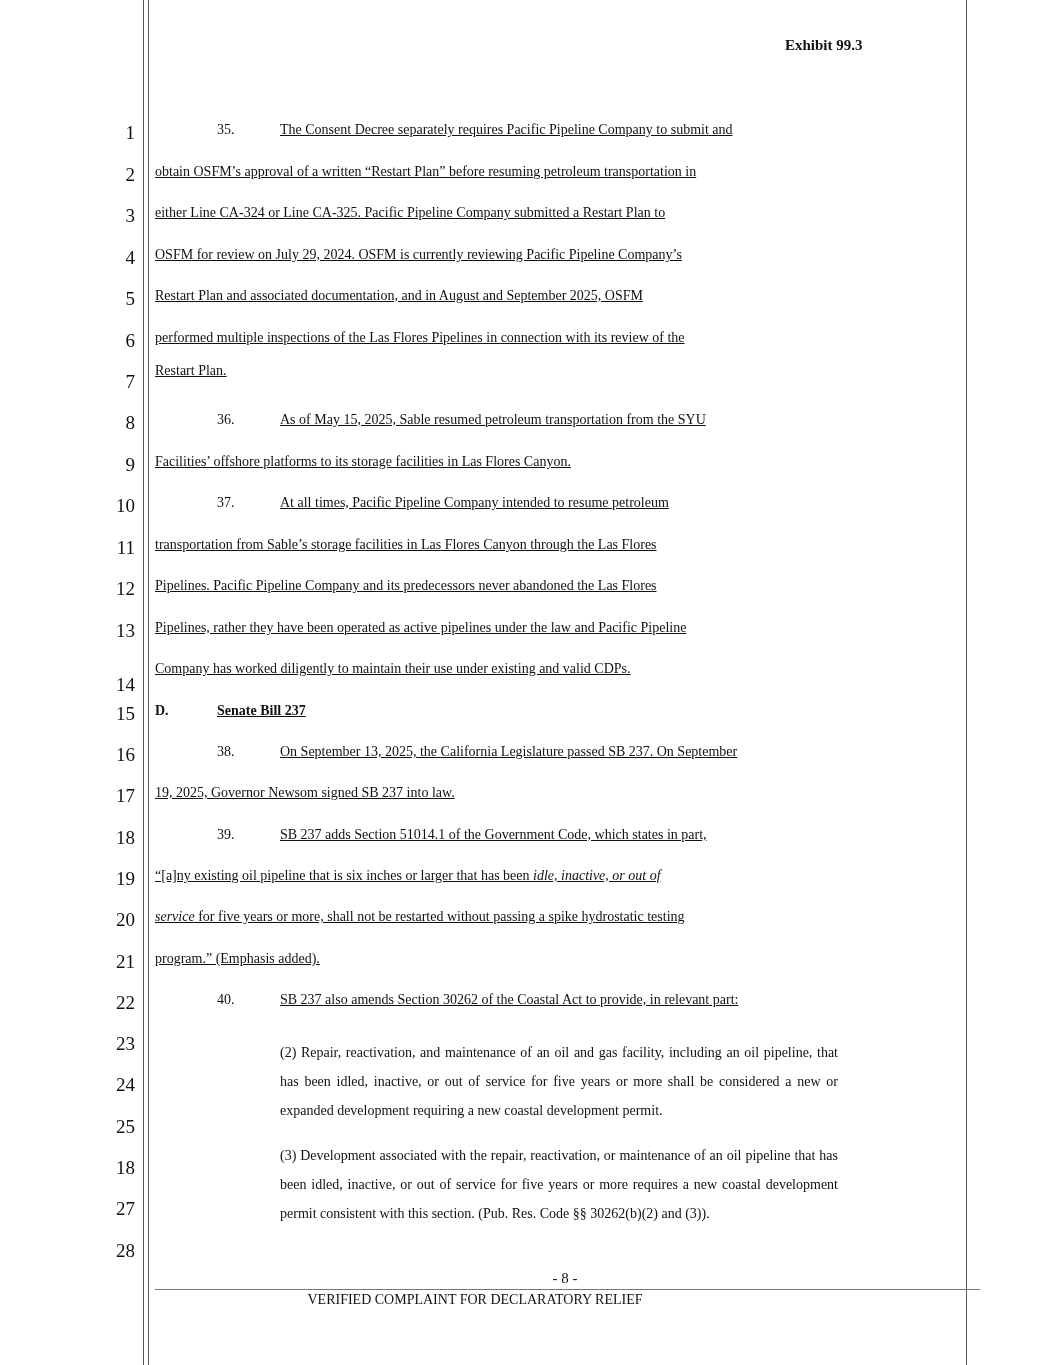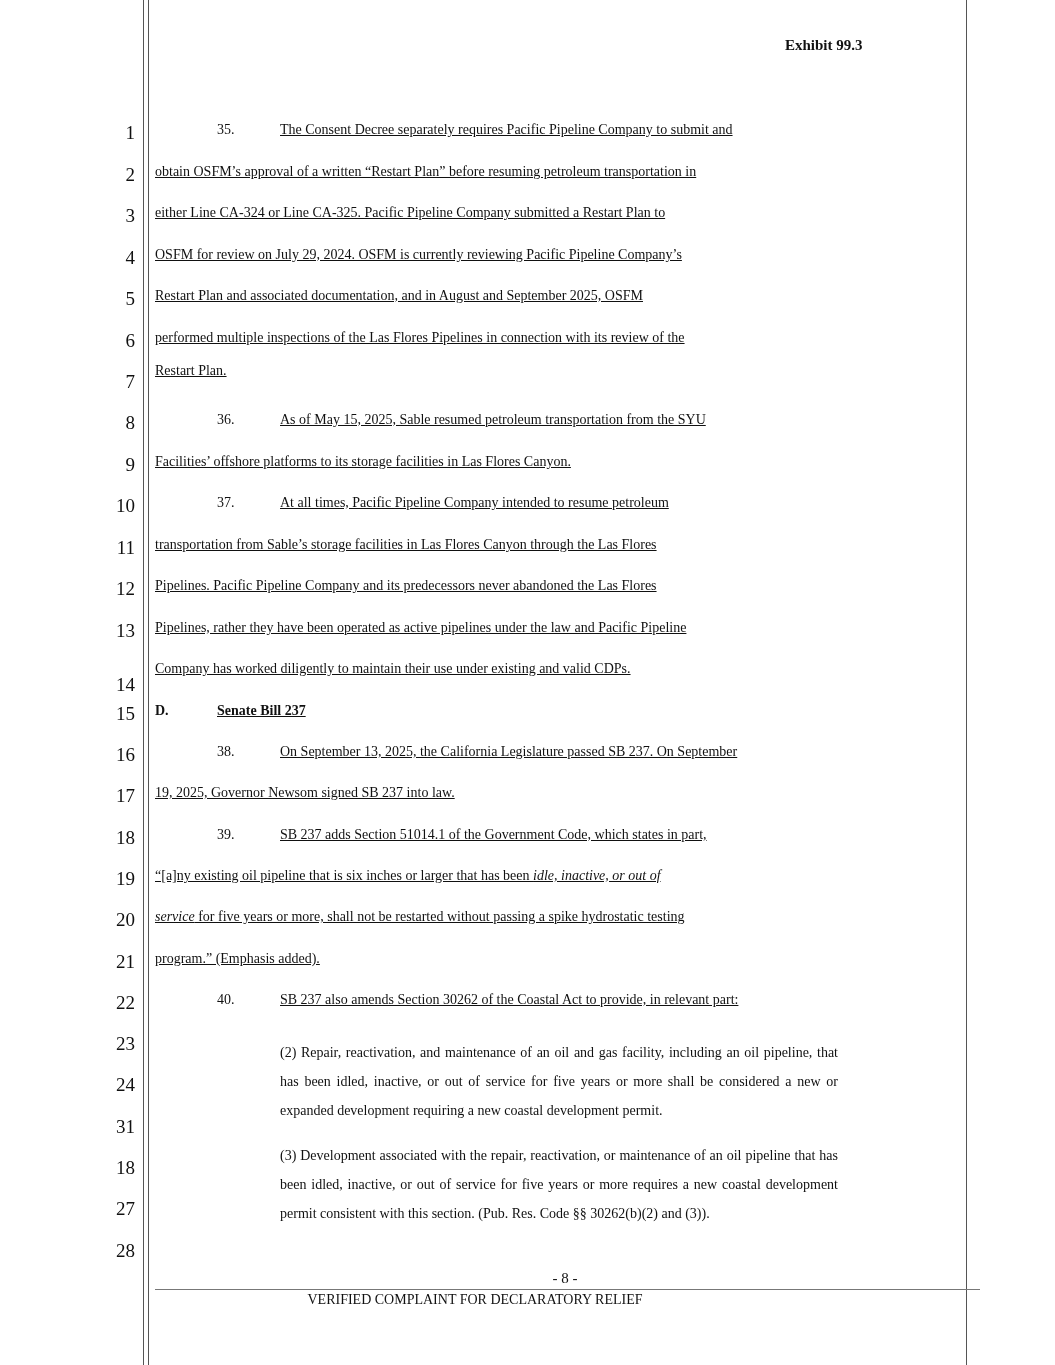--- a/index.html
+++ b/index.html
@@ -44,21 +44,21 @@
     <div class="ln" style="top: 703px;">15</div>
     <div class="ln" style="top: 744px;">16</div>
     <div class="ln" style="top: 785px;">17</div>
     <div class="ln" style="top: 827px;">18</div>
     <div class="ln" style="top: 868px;">19</div>
     <div class="ln" style="top: 909px;">20</div>
     <div class="ln" style="top: 951px;">21</div>
     <div class="ln" style="top: 992px;">22</div>
     <div class="ln" style="top: 1033px;">23</div>
     <div class="ln" style="top: 1074px;">24</div>
-    <div class="ln" style="top: 1116px;">31</div>
+    <div class="ln" style="top: 1116px;">25</div>
     <div class="ln" style="top: 1157px;">18</div>
     <div class="ln" style="top: 1198px;">27</div>
     <div class="ln" style="top: 1240px;">28</div>
   </div>
 
 <div class="line ind" style="top:122px"><span class="num">35.</span><span>The Consent Decree separately requires Pacific Pipeline Company to submit and</span></div>
 <div class="line" style="top:164px">obtain OSFM’s approval of a written “Restart Plan” before resuming petroleum transportation in</div>
 <div class="line" style="top:205px">either Line CA-324 or Line CA-325. Pacific Pipeline Company submitted a Restart Plan to</div>
 <div class="line" style="top:247px">OSFM for review on July 29, 2024. OSFM is currently reviewing Pacific Pipeline Company’s</div>
 <div class="line" style="top:288px">Restart Plan and associated documentation, and in August and September 2025, OSFM</div>

